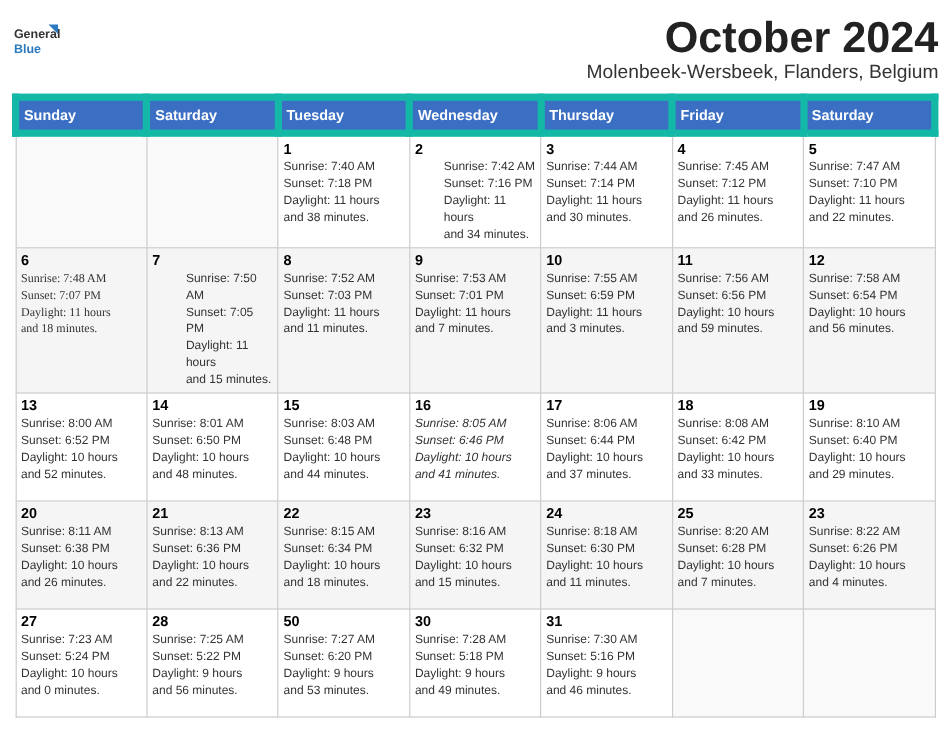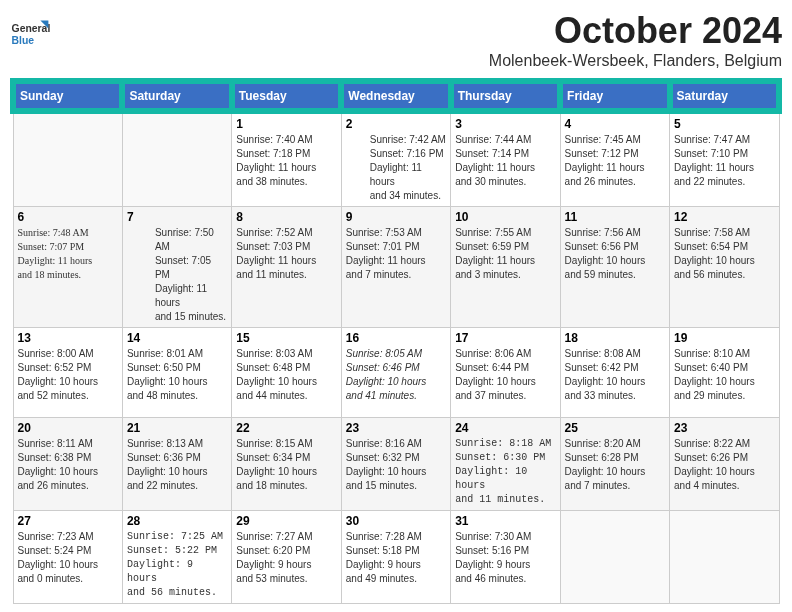--- a/index.html
+++ b/index.html
@@ -275,21 +275,21 @@
         </td>
         <td>
           <span class="day-num">23</span>
           <div class="day-info" style="white-space: pre-line;">Sunrise: 8:16 AM
 Sunset: 6:32 PM
 Daylight: 10 hours
 and 15 minutes.</div>
         </td>
         <td>
           <span class="day-num">24</span>
-          <div class="day-info" style="white-space: pre-line; font-family: Liberation Mono, monospace;">Sunrise: 8:18 AM
+          <div class="day-info" style="white-space: pre-line;">Sunrise: 8:18 AM
 Sunset: 6:30 PM
 Daylight: 10 hours
 and 11 minutes.</div>
         </td>
         <td>
           <span class="day-num">25</span>
           <div class="day-info" style="white-space: pre-line;">Sunrise: 8:20 AM
 Sunset: 6:28 PM
 Daylight: 10 hours
 and 7 minutes.</div>
@@ -305,27 +305,27 @@
       <tr>
         <td>
           <span class="day-num">27</span>
           <div class="day-info" style="white-space: pre-line;">Sunrise: 7:23 AM
 Sunset: 5:24 PM
 Daylight: 10 hours
 and 0 minutes.</div>
         </td>
         <td>
           <span class="day-num">28</span>
-          <div class="day-info" style="white-space: pre-line; font-family: Liberation Mono, monospace;">Sunrise: 7:25 AM
+          <div class="day-info" style="white-space: pre-line;">Sunrise: 7:25 AM
 Sunset: 5:22 PM
 Daylight: 9 hours
 and 56 minutes.</div>
         </td>
         <td>
-          <span class="day-num">29</span>
+          <span class="day-num">50</span>
           <div class="day-info" style="white-space: pre-line;">Sunrise: 7:27 AM
 Sunset: 6:20 PM
 Daylight: 9 hours
 and 53 minutes.</div>
         </td>
         <td>
           <span class="day-num">30</span>
           <div class="day-info" style="white-space: pre-line;">Sunrise: 7:28 AM
 Sunset: 5:18 PM
 Daylight: 9 hours

